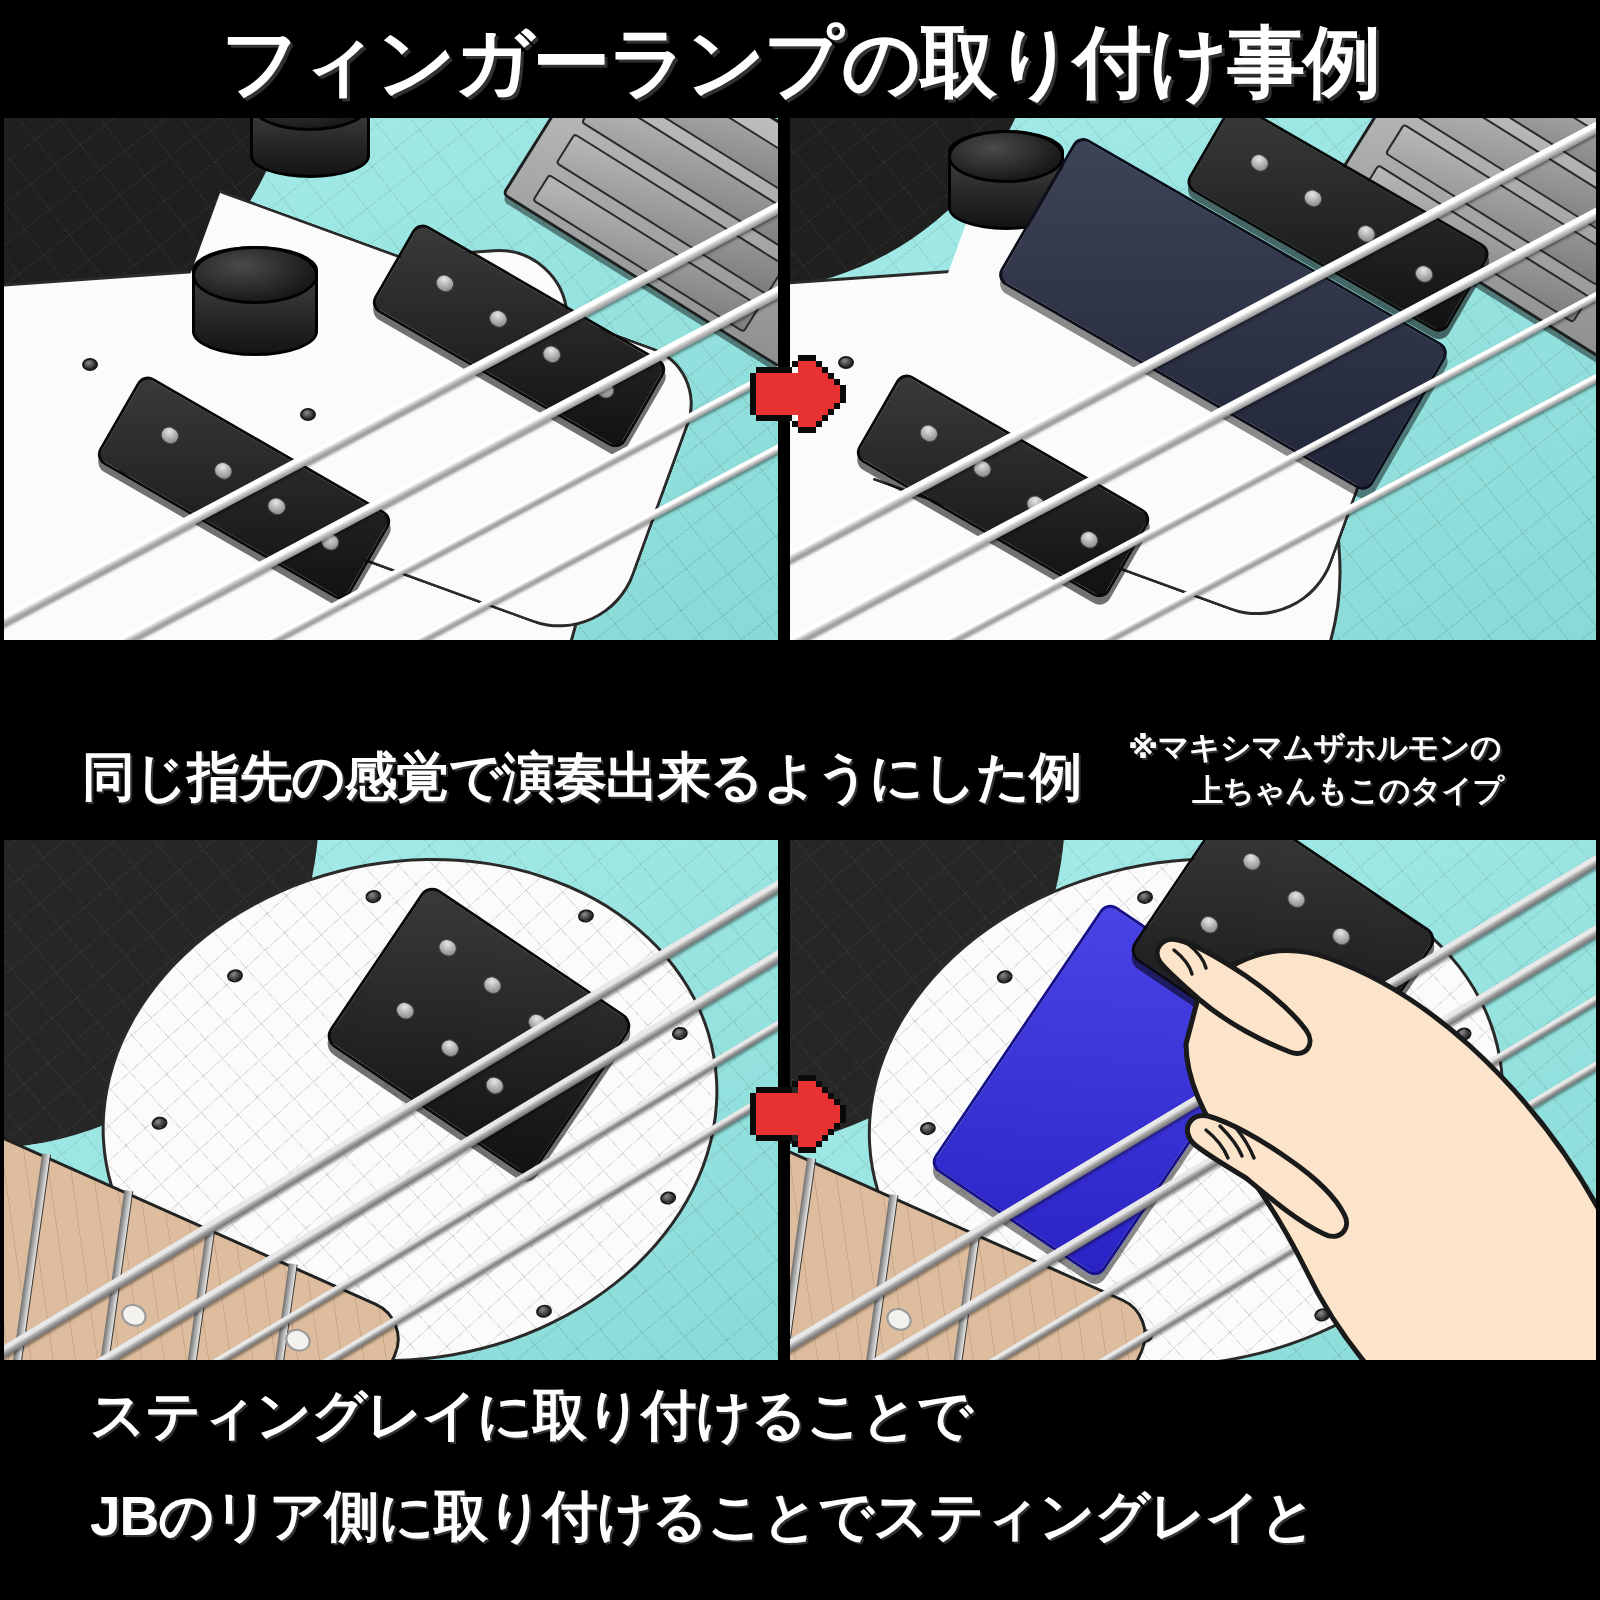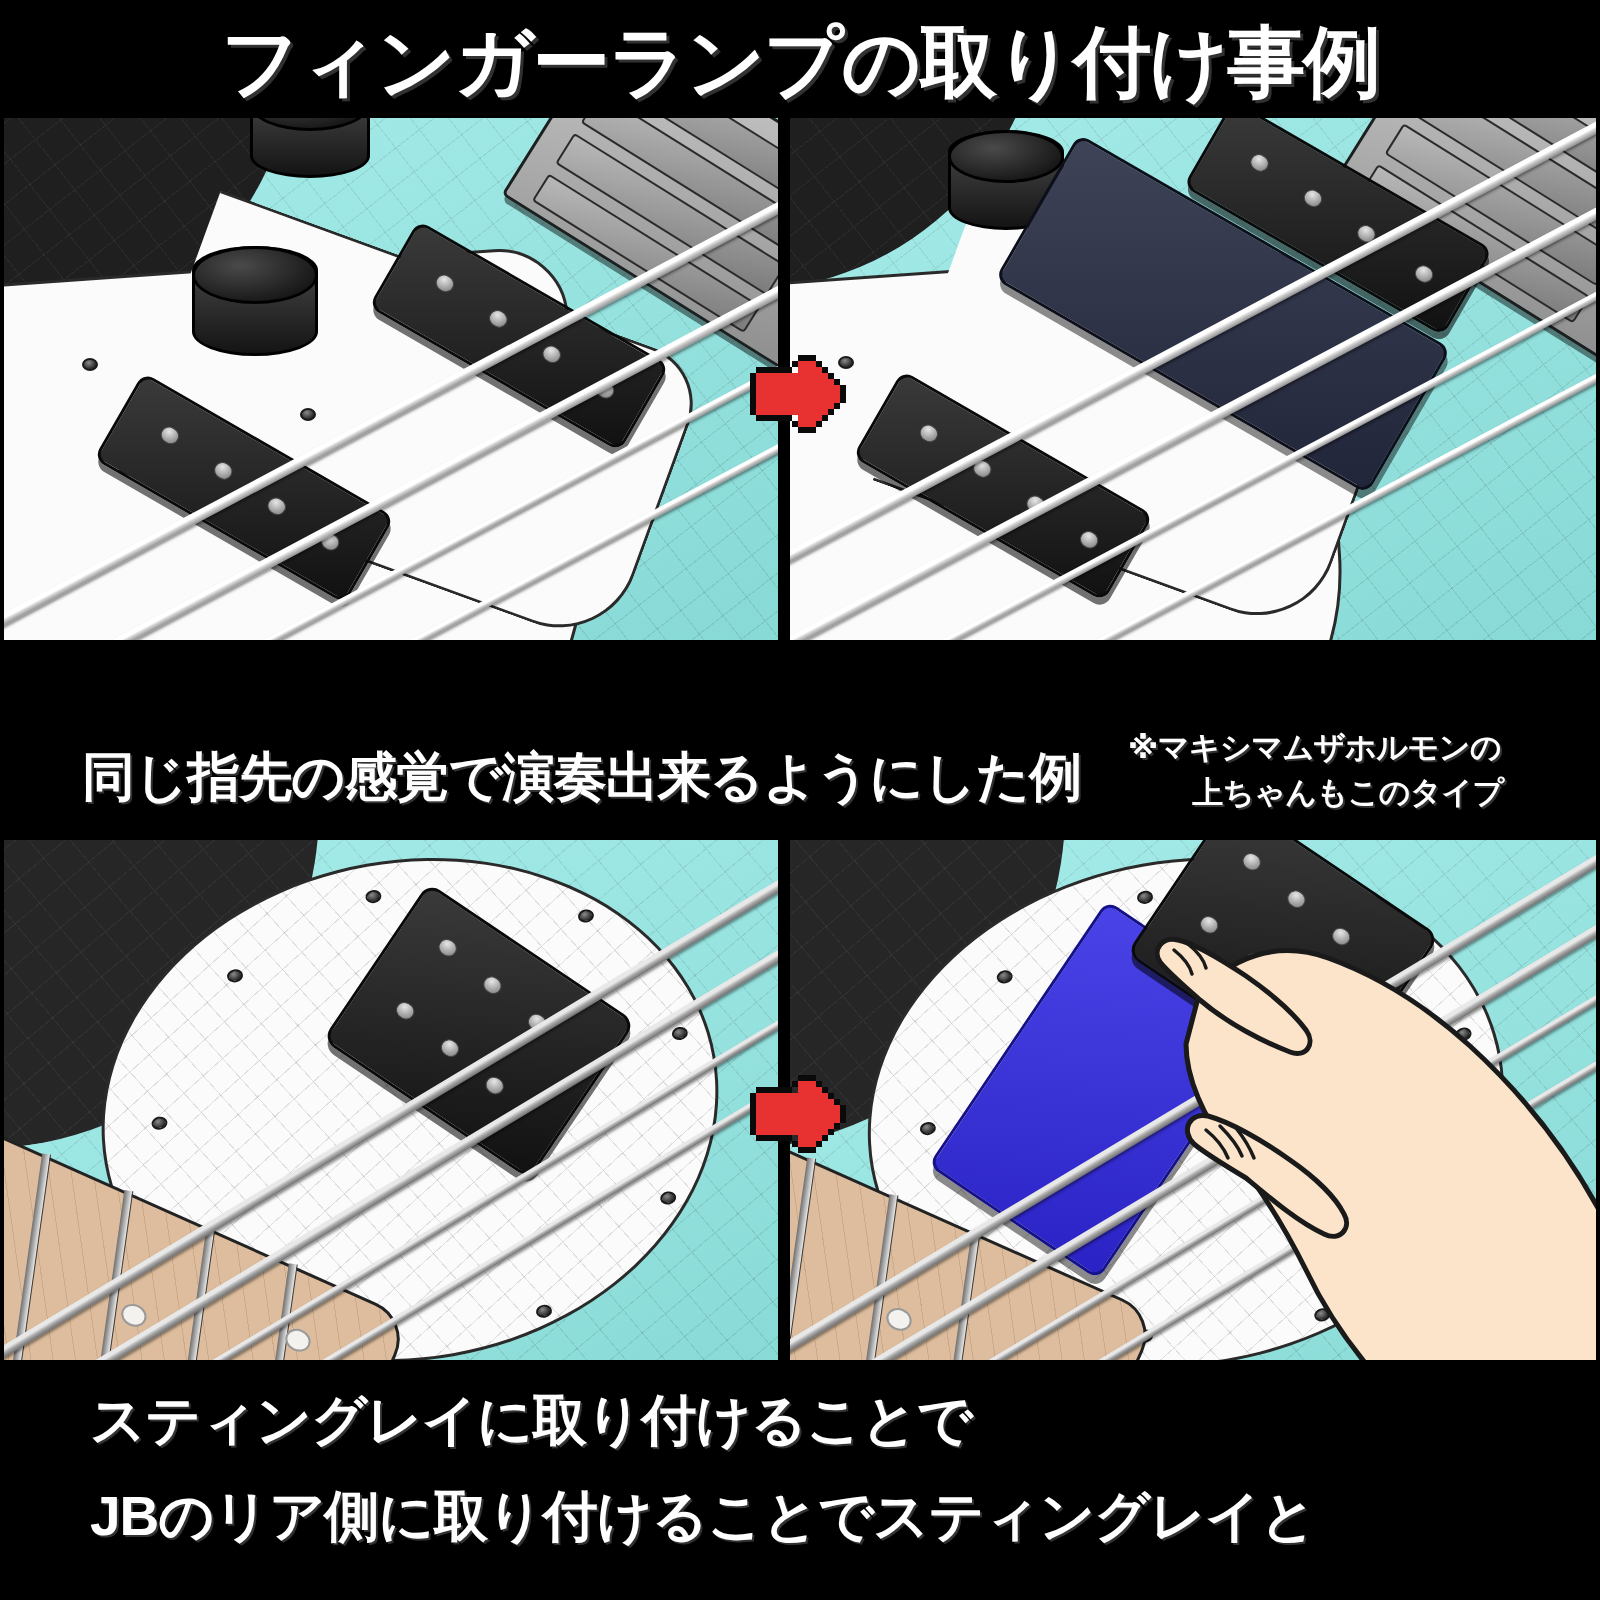--- a/index.html
+++ b/index.html
@@ -310,21 +310,21 @@
         <rect x="12" y="3" width="1" height="9"></rect>
         <rect x="13" y="4" width="1" height="7"></rect>
         <rect x="14" y="5" width="1" height="5"></rect>
         <rect x="15" y="6" width="1" height="3"></rect>
       </g>
     </svg>
   </div>
 
   <div class="cap cap-main" style="left:82px; top:742px;">同じ指先の感覚で演奏出来るようにした例</div>
   <div class="cap cap-note" style="left:1128px; top:726px;">※マキシマムザホルモンの</div>
-  <div class="cap cap-note" style="left:1128px; top:771px; width:440px;">上ちゃんもこのタイプ</div>
+  <div class="cap cap-note" style="left:1128px; top:771px; width:440px;font-family:Liberation Mono, monospace;">上ちゃんもこのタイプ</div>
 
   <div class="panel p-bl">
     <div class="scene"></div>
 
     <div class="body-cyan shade" style="left:-20px; top:-90px; width:1020px; height:790px; border-radius:360px 320px 420px 360px / 330px 300px 360px 340px; transform:rotate(-8deg);"></div>
 
     <div style="position:absolute; left:-240px; top:-300px; width:560px; height:600px; background:#262626;
                 background-image:repeating-linear-gradient(58deg, rgba(255,255,255,.05) 0 1px, transparent 1px 32px),
                                  repeating-linear-gradient(148deg, rgba(255,255,255,.05) 0 1px, transparent 1px 32px);
                 border-radius:0 0 340px 0; transform:rotate(-8deg);"></div>
@@ -484,16 +484,16 @@
         <rect x="2" y="4" width="7" height="7"></rect>
         <rect x="9" y="2" width="3" height="11"></rect>
         <rect x="12" y="3" width="1" height="9"></rect>
         <rect x="13" y="4" width="1" height="7"></rect>
         <rect x="14" y="5" width="1" height="5"></rect>
         <rect x="15" y="6" width="1" height="3"></rect>
       </g>
     </svg>
   </div>
 
-  <div class="cap cap-bottom" style="left:90px; top:1382px;">スティングレイに取り付けることで</div>
+  <div class="cap cap-bottom" style="left:90px; top:1382px;font-family:Liberation Mono, monospace;">スティングレイに取り付けることで</div>
   <div class="cap cap-bottom" style="left:90px; top:1478px;">JBのリア側に取り付けることでスティングレイと</div>
 
 </div>
 
 </body></html>

